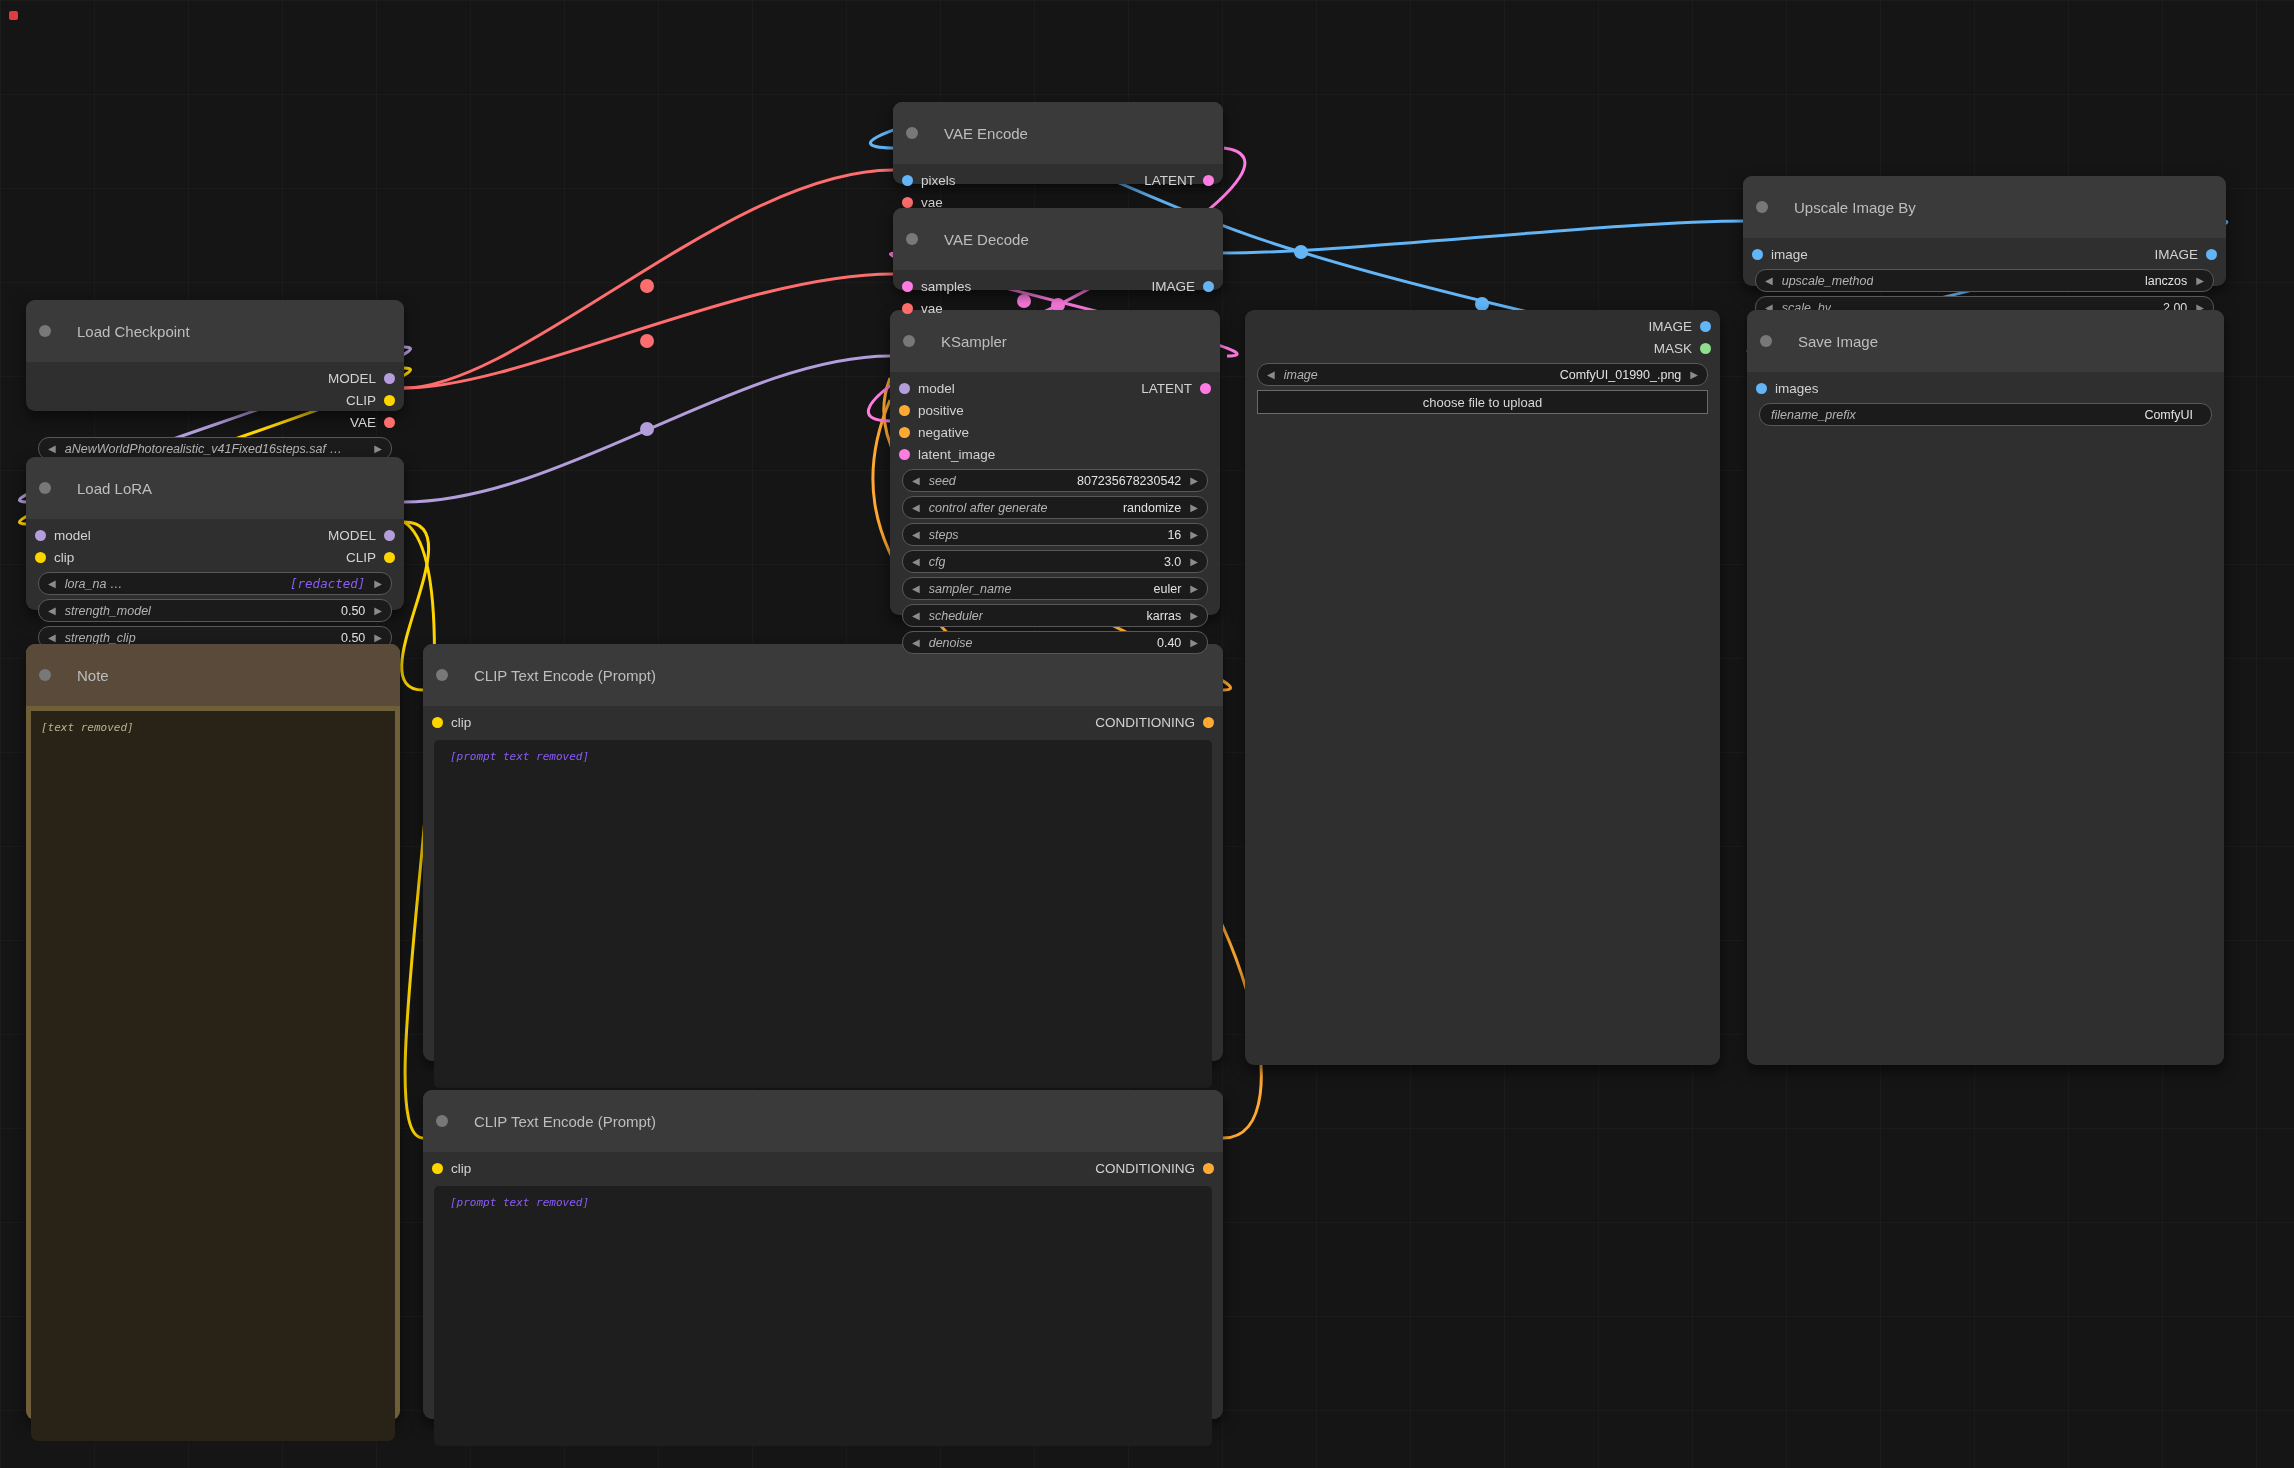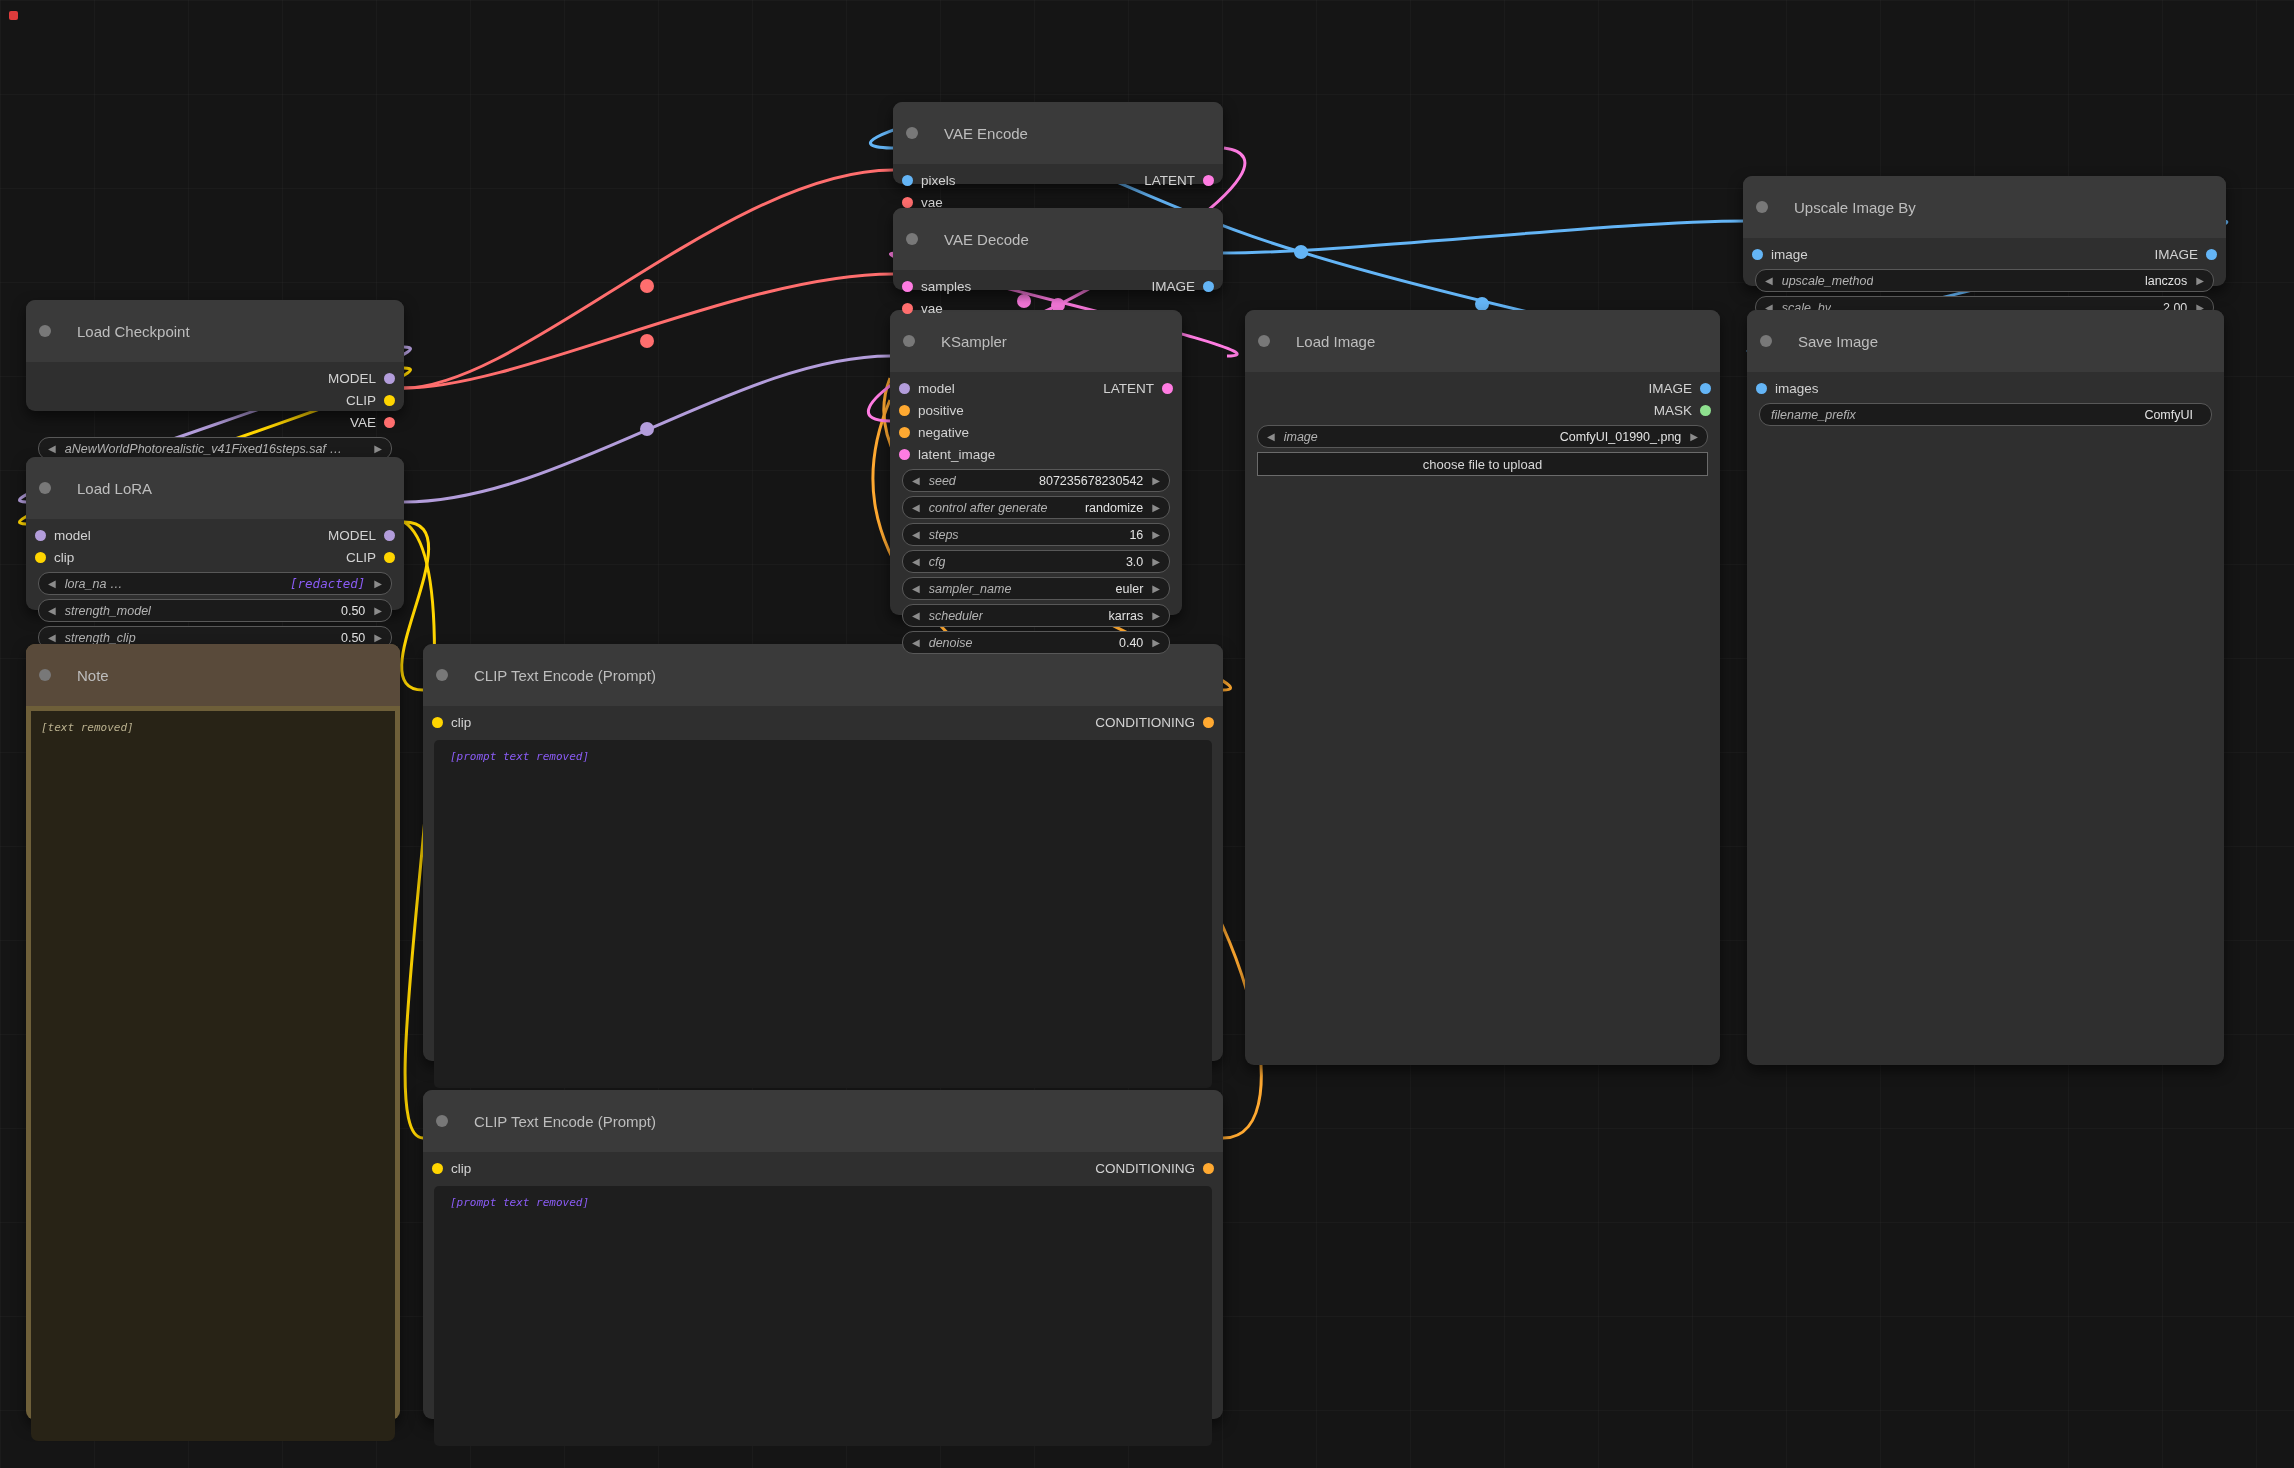--- a/index.html
+++ b/index.html
@@ -199,21 +199,21 @@
         </span>
       <span class="out-slot">
           <span>CONDITIONING</span>
           <span class="pin" style="background: rgb(255, 169, 49);"></span>
         </span>
     </div>
     <div class="ta redacted" style="height:242px">[prompt text removed]</div>
   </div>
 </div>
 
-<div class="node" style="left:890px;top:310px;width:292px;height:305px">
+<div class="node" style="left:890px;top:310px;width:330px;height:305px">
   <div class="nhead">
     <span class="ndot"></span>
     <span>KSampler</span>
   </div>
   <div class="nbody">
     <div class="row">
       <span class="in-slot">
           <span class="pin" style="background: rgb(179, 157, 219);"></span>
           <span>model</span>
         </span>
@@ -330,24 +330,20 @@
     <div class="row">
         <span class="in-slot">
           <span class="pin" style="background: rgb(255, 110, 110);"></span>
           <span>vae</span>
         </span>
       </div>
   </div>
 </div>
 
 <div class="node" style="left:1245px;top:310px;width:475px;height:755px">
-  <div class="nhead">
-    <span class="ndot"></span>
-    <span>Load Image</span>
-  </div>
   <div class="nbody">
     <div class="row">
         <span class="out-slot">
           <span>IMAGE</span>
           <span class="pin" style="background: rgb(100, 181, 246);"></span>
         </span>
       </div>
     <div class="row">
         <span class="out-slot">
           <span>MASK</span>

